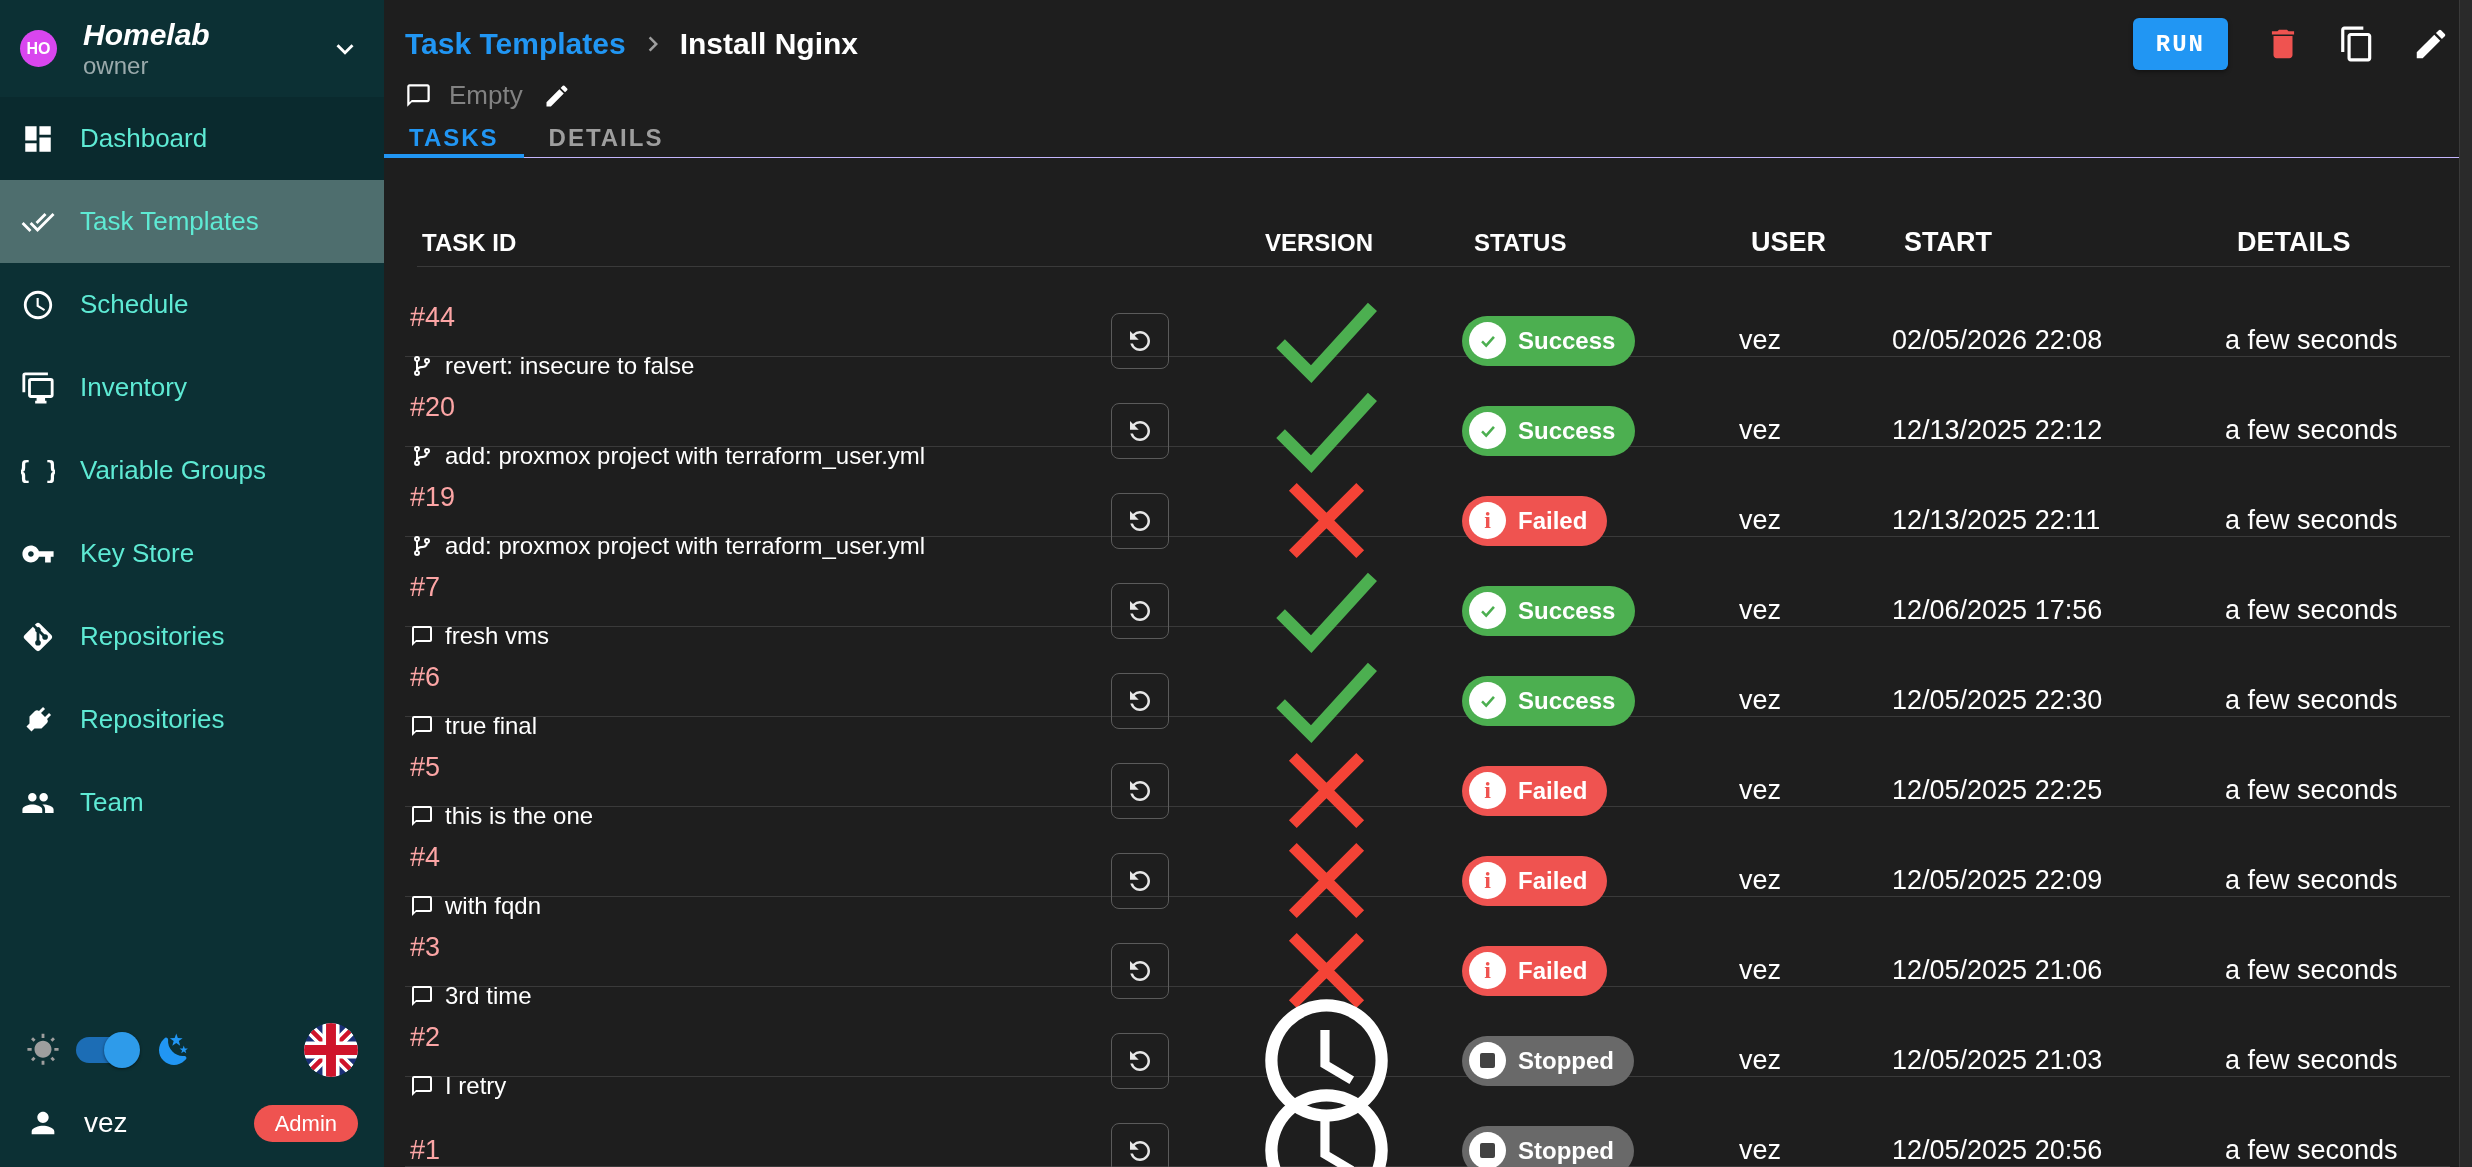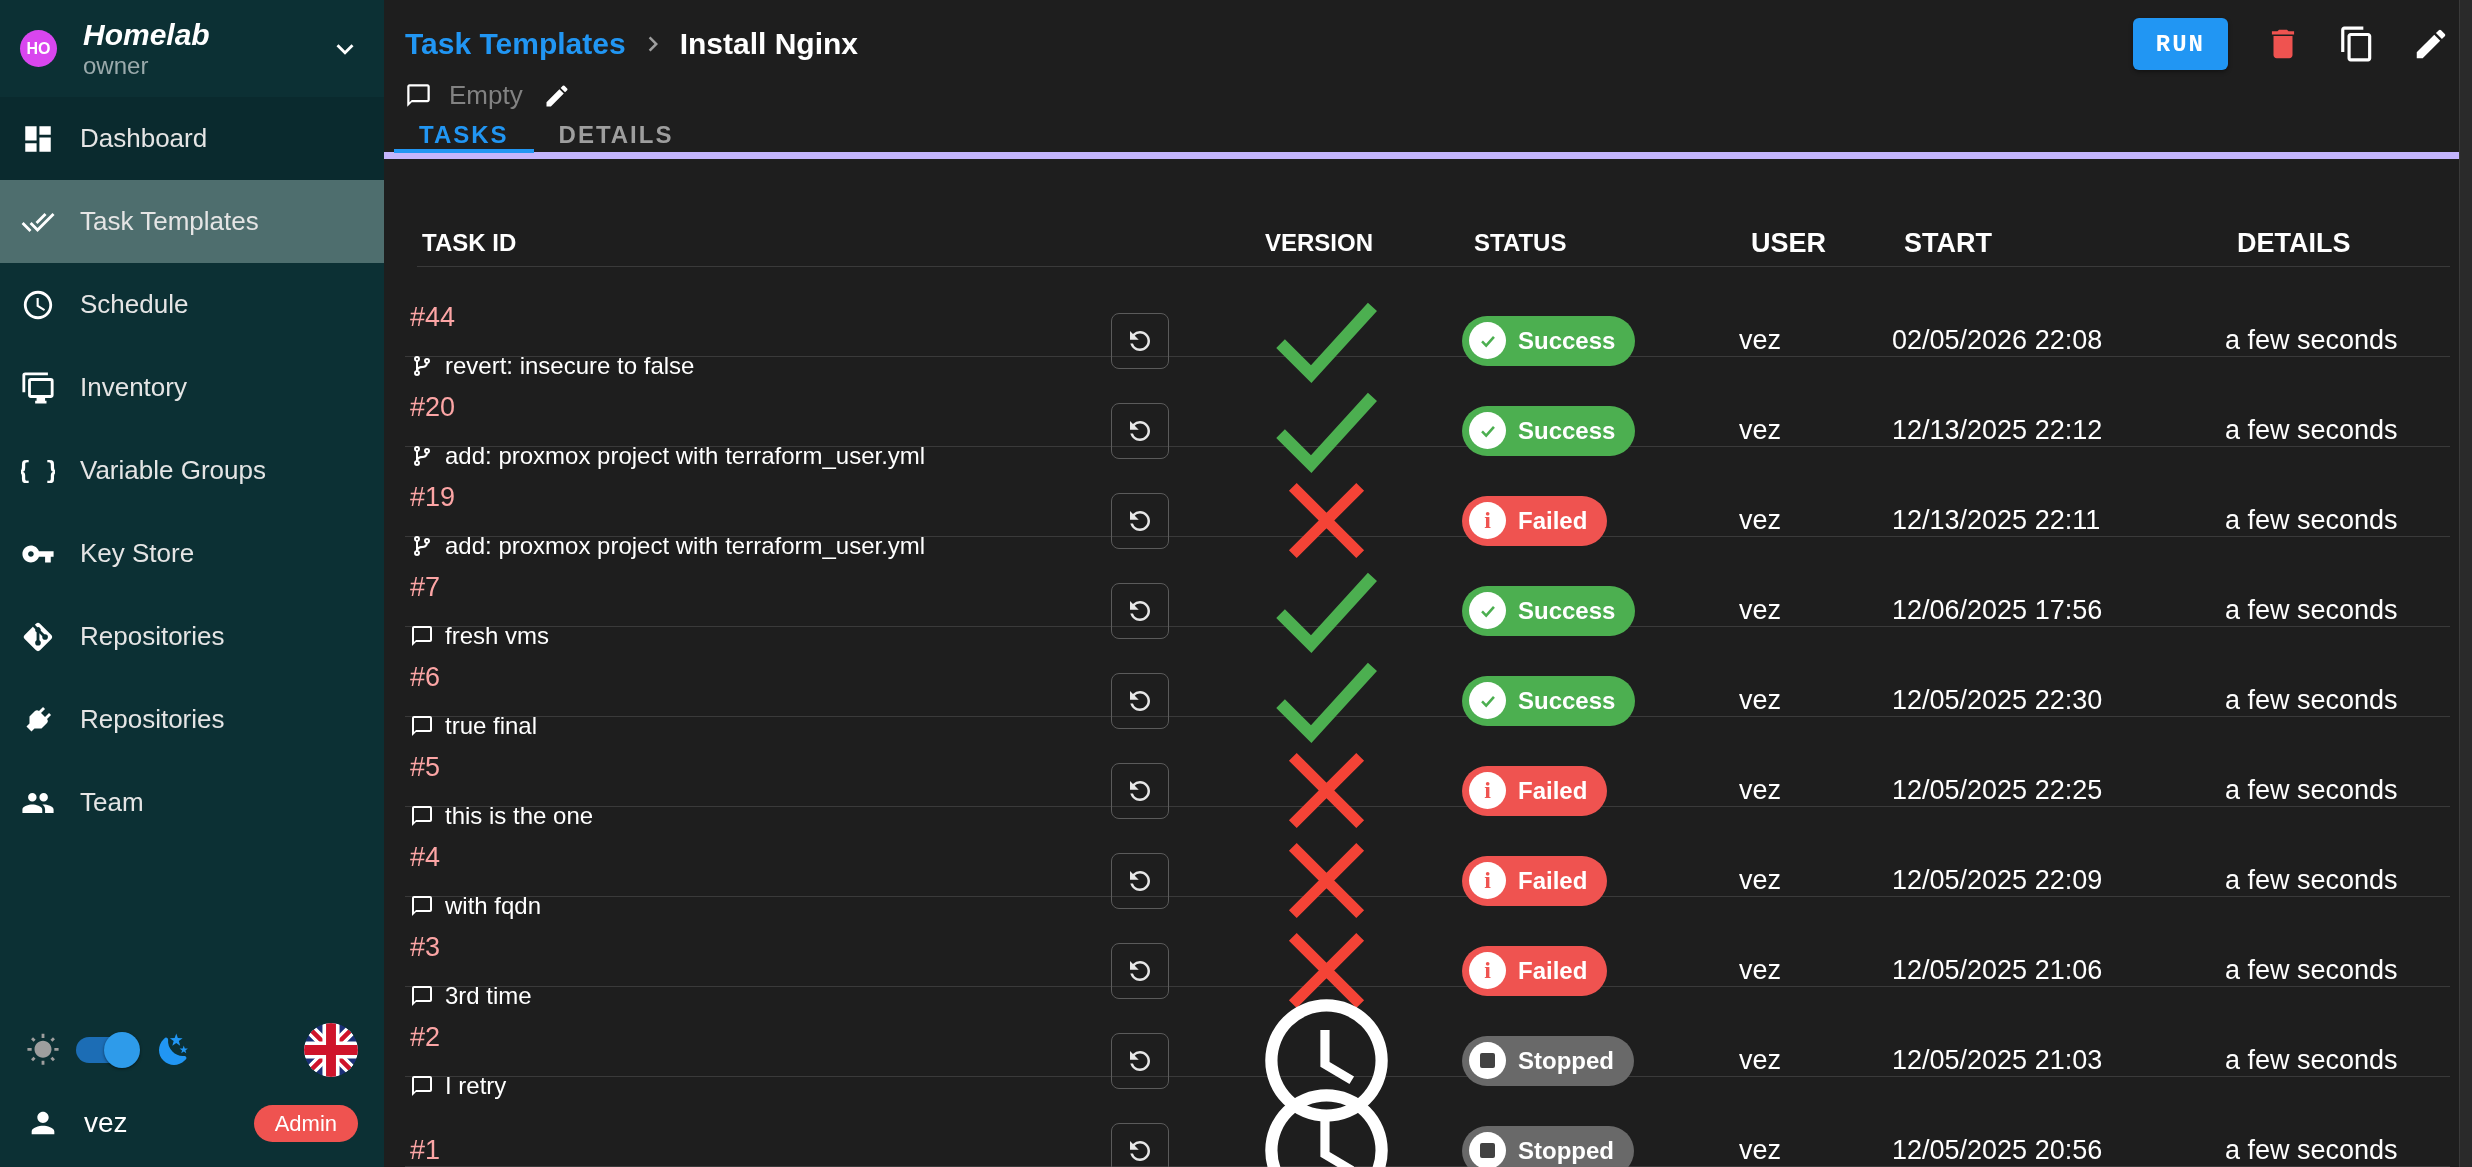--- a/index.html
+++ b/index.html
@@ -10,21 +10,21 @@
   
   .sidebar { width:384px; flex-shrink:0; background:#0C3034; display:flex; flex-direction:column; }
   .project-selector { height:97px; display:flex; align-items:center; padding:0 22px 0 20px; cursor:pointer; }
   .avatar { width:37px; height:37px; border-radius:50%; background:#d946ef; display:flex; align-items:center; justify-content:center; font-size:16px; font-weight:bold; flex-shrink:0; }
   .project-meta { margin-left:26px; }
   .project-name { font-size:30px; font-weight:bold; line-height:34px;font-style:italic; }
   .project-role { font-size:24px; color:#9BAAAC; line-height:28px; }
   .proj-chev { margin-left:auto; width:34px; height:34px; }
   .icn svg { display:block; width:100%; height:100%; }
   .menu { display:flex; flex-direction:column; }
-  .menu-item { height:83px; display:flex; align-items:center; padding-left:21px; font-size:26px; color:#e5e5e5; cursor:pointer; }
+  .menu-item { height:83px; display:flex; align-items:center; padding-left:21px; font-size:26px; color:#5eead4; cursor:pointer; }
   .menu-item .mi { width:34px; height:34px; margin-right:25px; flex-shrink:0; }
   .menu-item.active { background:#4E6E6E; }
   .menu-item.shaded { background:#0A2A2E; }
   .sidebar-bottom { margin-top:auto; }
   .theme-row { display:flex; align-items:center; height:78px; padding:0 26px; }
   .sun { width:34px; height:34px; }
   .toggle { width:58px; height:26px; border-radius:13px; background:#1C6DB5; margin-left:16px; position:relative; cursor:pointer; }
   .toggle .knob { position:absolute; right:-6px; top:-5px; width:36px; height:36px; border-radius:50%; background:#2E9BEA; box-shadow:0 1px 3px rgba(0,0,0,.5); }
   .moon { width:36px; height:36px; margin-left:22px; }
   .flag { width:54px; height:54px; margin-left:auto; border-radius:50%; overflow:hidden; cursor:pointer; }
@@ -41,21 +41,21 @@
   .bc-chev { width:30px; height:30px; margin:0 12px; }
   .bc-current { color:#fff; }
   .actions { margin-left:auto; display:flex; align-items:center; }
   .run-btn { background:#2196F3; color:#fff; border:none; font-family:Liberation Mono, monospace; font-size:24px; font-weight:bold; letter-spacing:2px; height:52px; padding:0 23px; border-radius:6px; cursor:pointer; box-shadow:0 2px 4px rgba(0,0,0,.4); }
   .act-icon { width:38px; height:38px; margin-left:36px; cursor:pointer; }
   .desc-row { display:flex; align-items:center; margin-top:10px; height:40px; }
   .desc-comment { width:27px; height:27px; }
   .desc-text { margin-left:17px; font-size:26px; color:#828282; }
   .desc-edit { width:28px; height:28px; margin-left:20px; cursor:pointer; }
 
-  .tabs { display:flex; height:64px; border-bottom:7px solid #c4b5fd; margin:8px -22px 16px -21px; padding-left:10px; }
+  .tabs { display:flex; height:64px; border-bottom:1px solid #c4b5fd; margin:8px -22px 16px -21px; }
   .tab { padding:0 25px; display:flex; align-items:center; font-size:24px; font-weight:bold; letter-spacing:2px; color:#9E9E9E; position:relative; cursor:pointer; }
   .tab.active { color:#2196F3; }
   .tab.active::after { content:""; position:absolute; left:0; right:0; bottom:-1px; height:4px; background:#2196F3; }
 
   .grid-row { display:grid; grid-template-columns:680px 110px 205px 290px 155px 330px 1fr; align-items:center; border-bottom:1px solid #3A3A3A; }
   .thead { height:79px; margin-top:46px; font-size:24px; font-weight:bold; color:#fff;margin-left:12px; }
   .trow { height:90px; }
   .c-task { padding-left:5px; }
   .c-version { padding-left:58px; }
   .c-status { padding-left:62px; }

